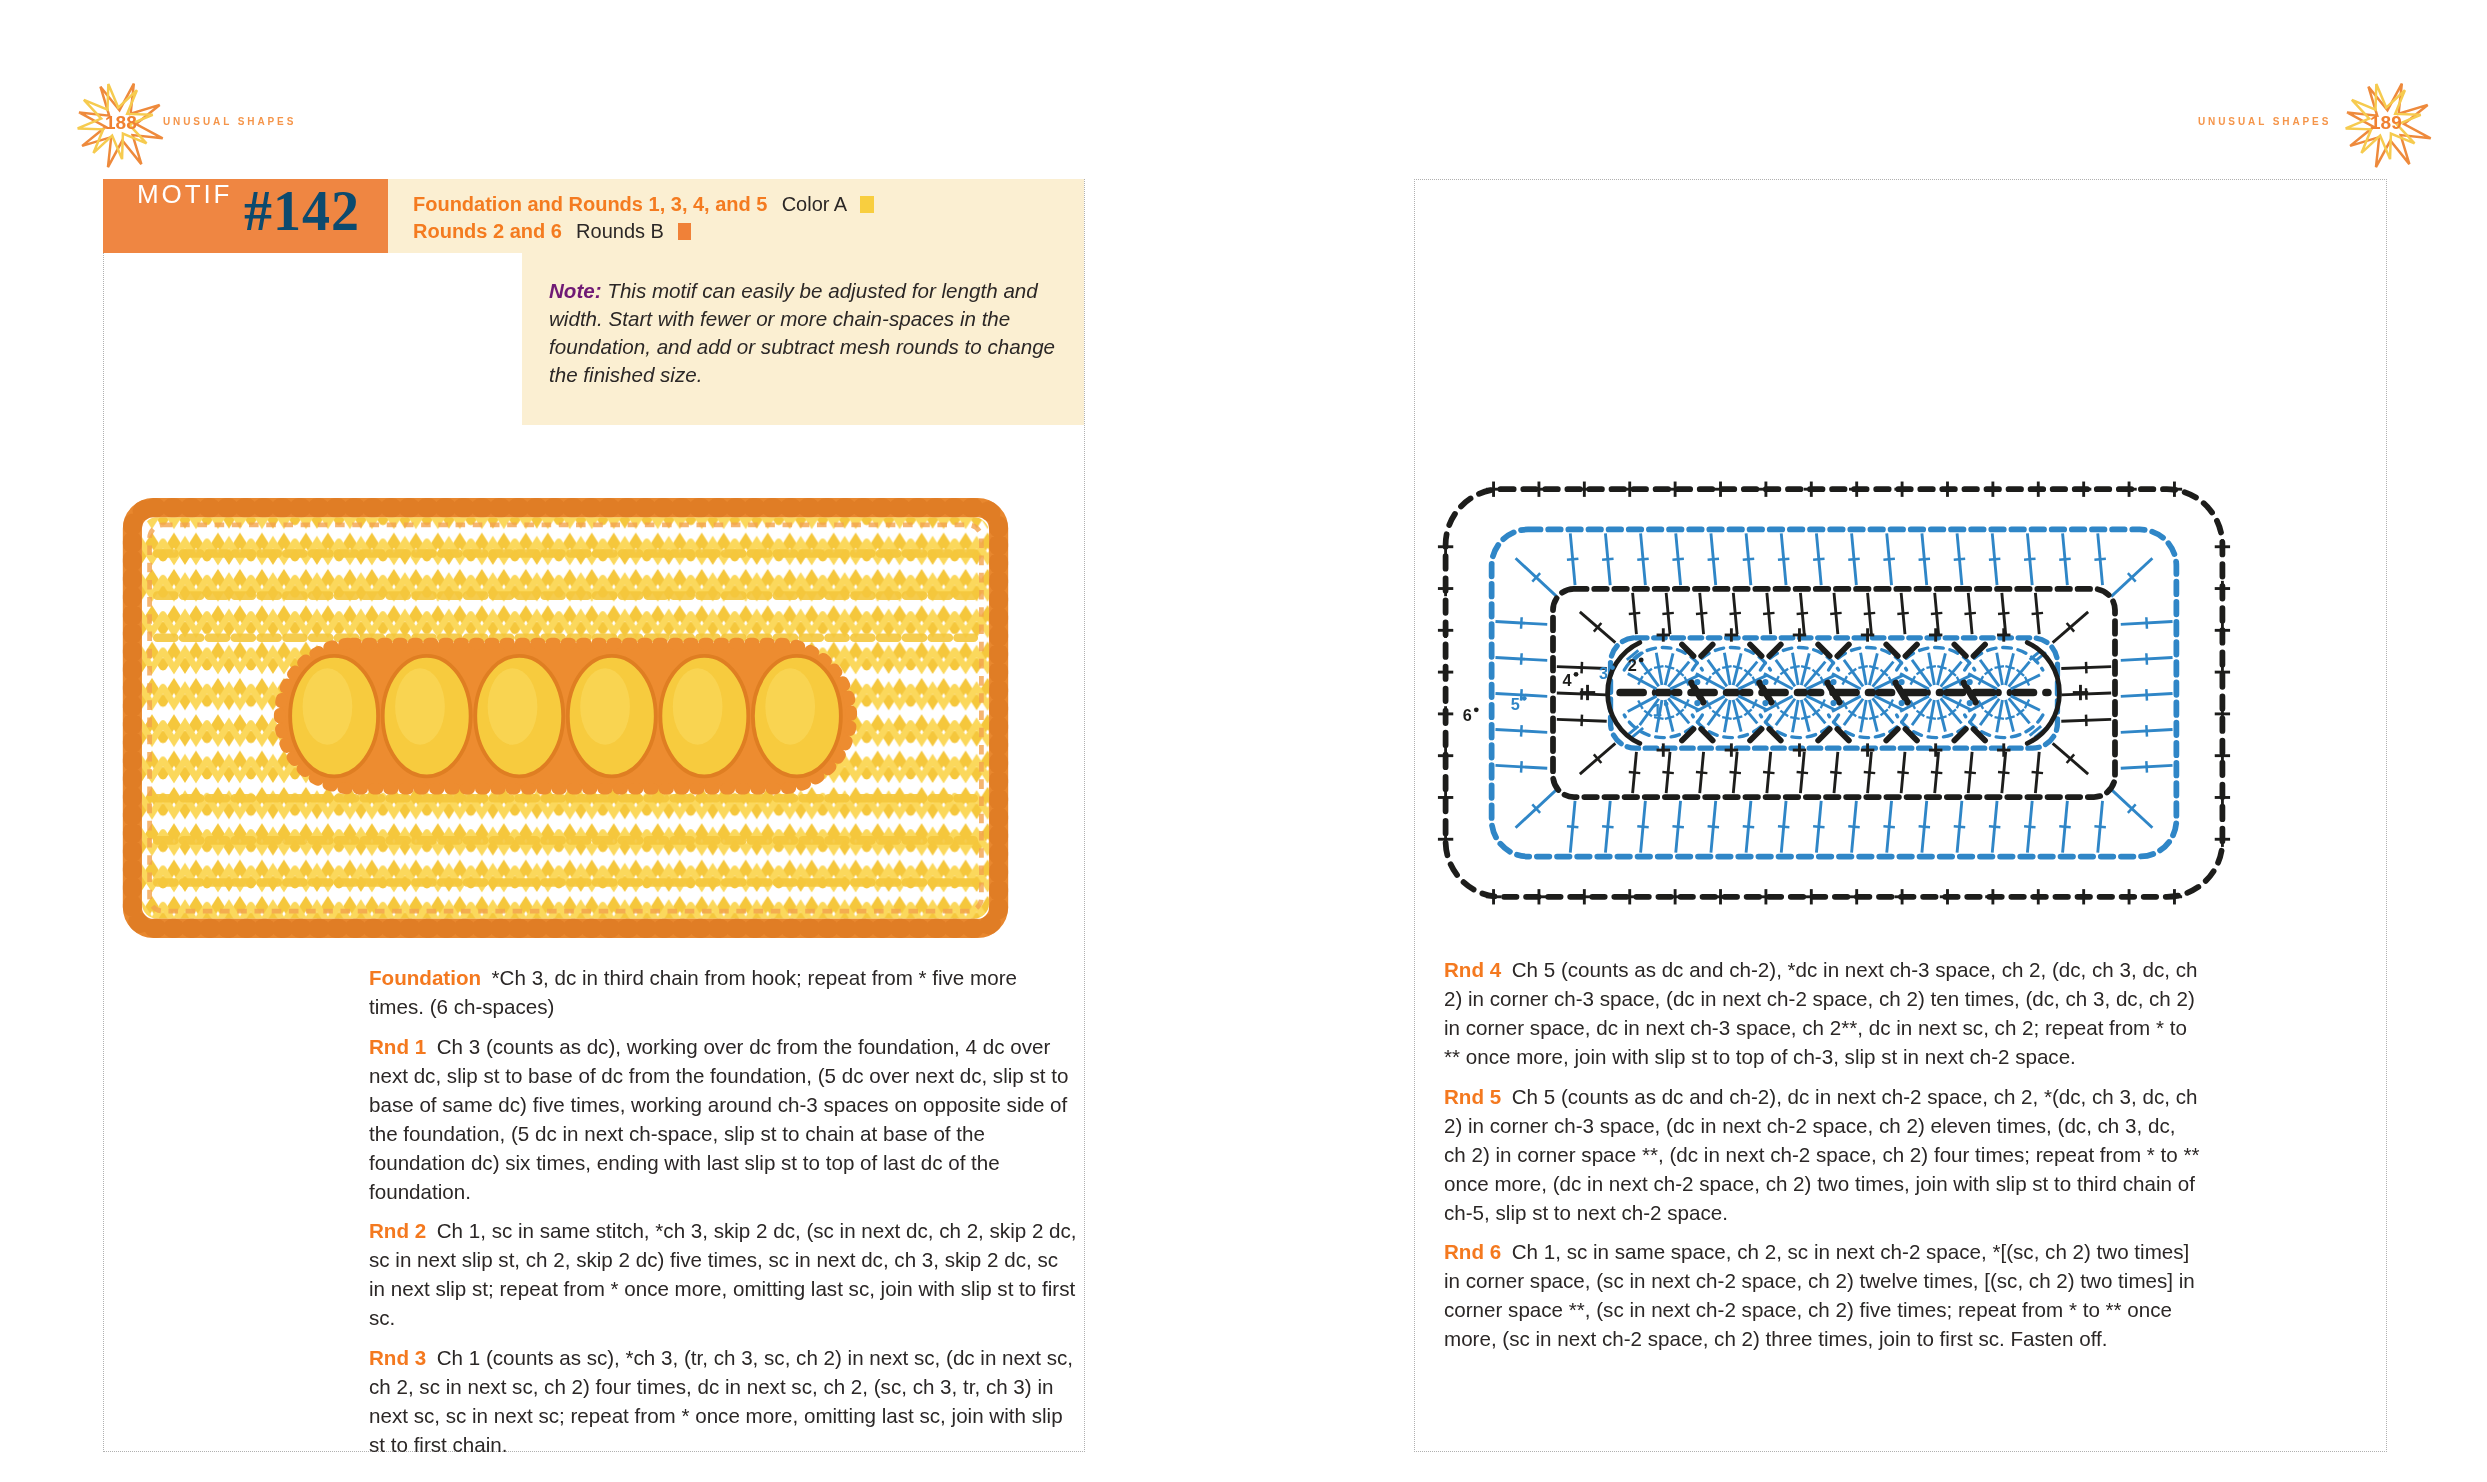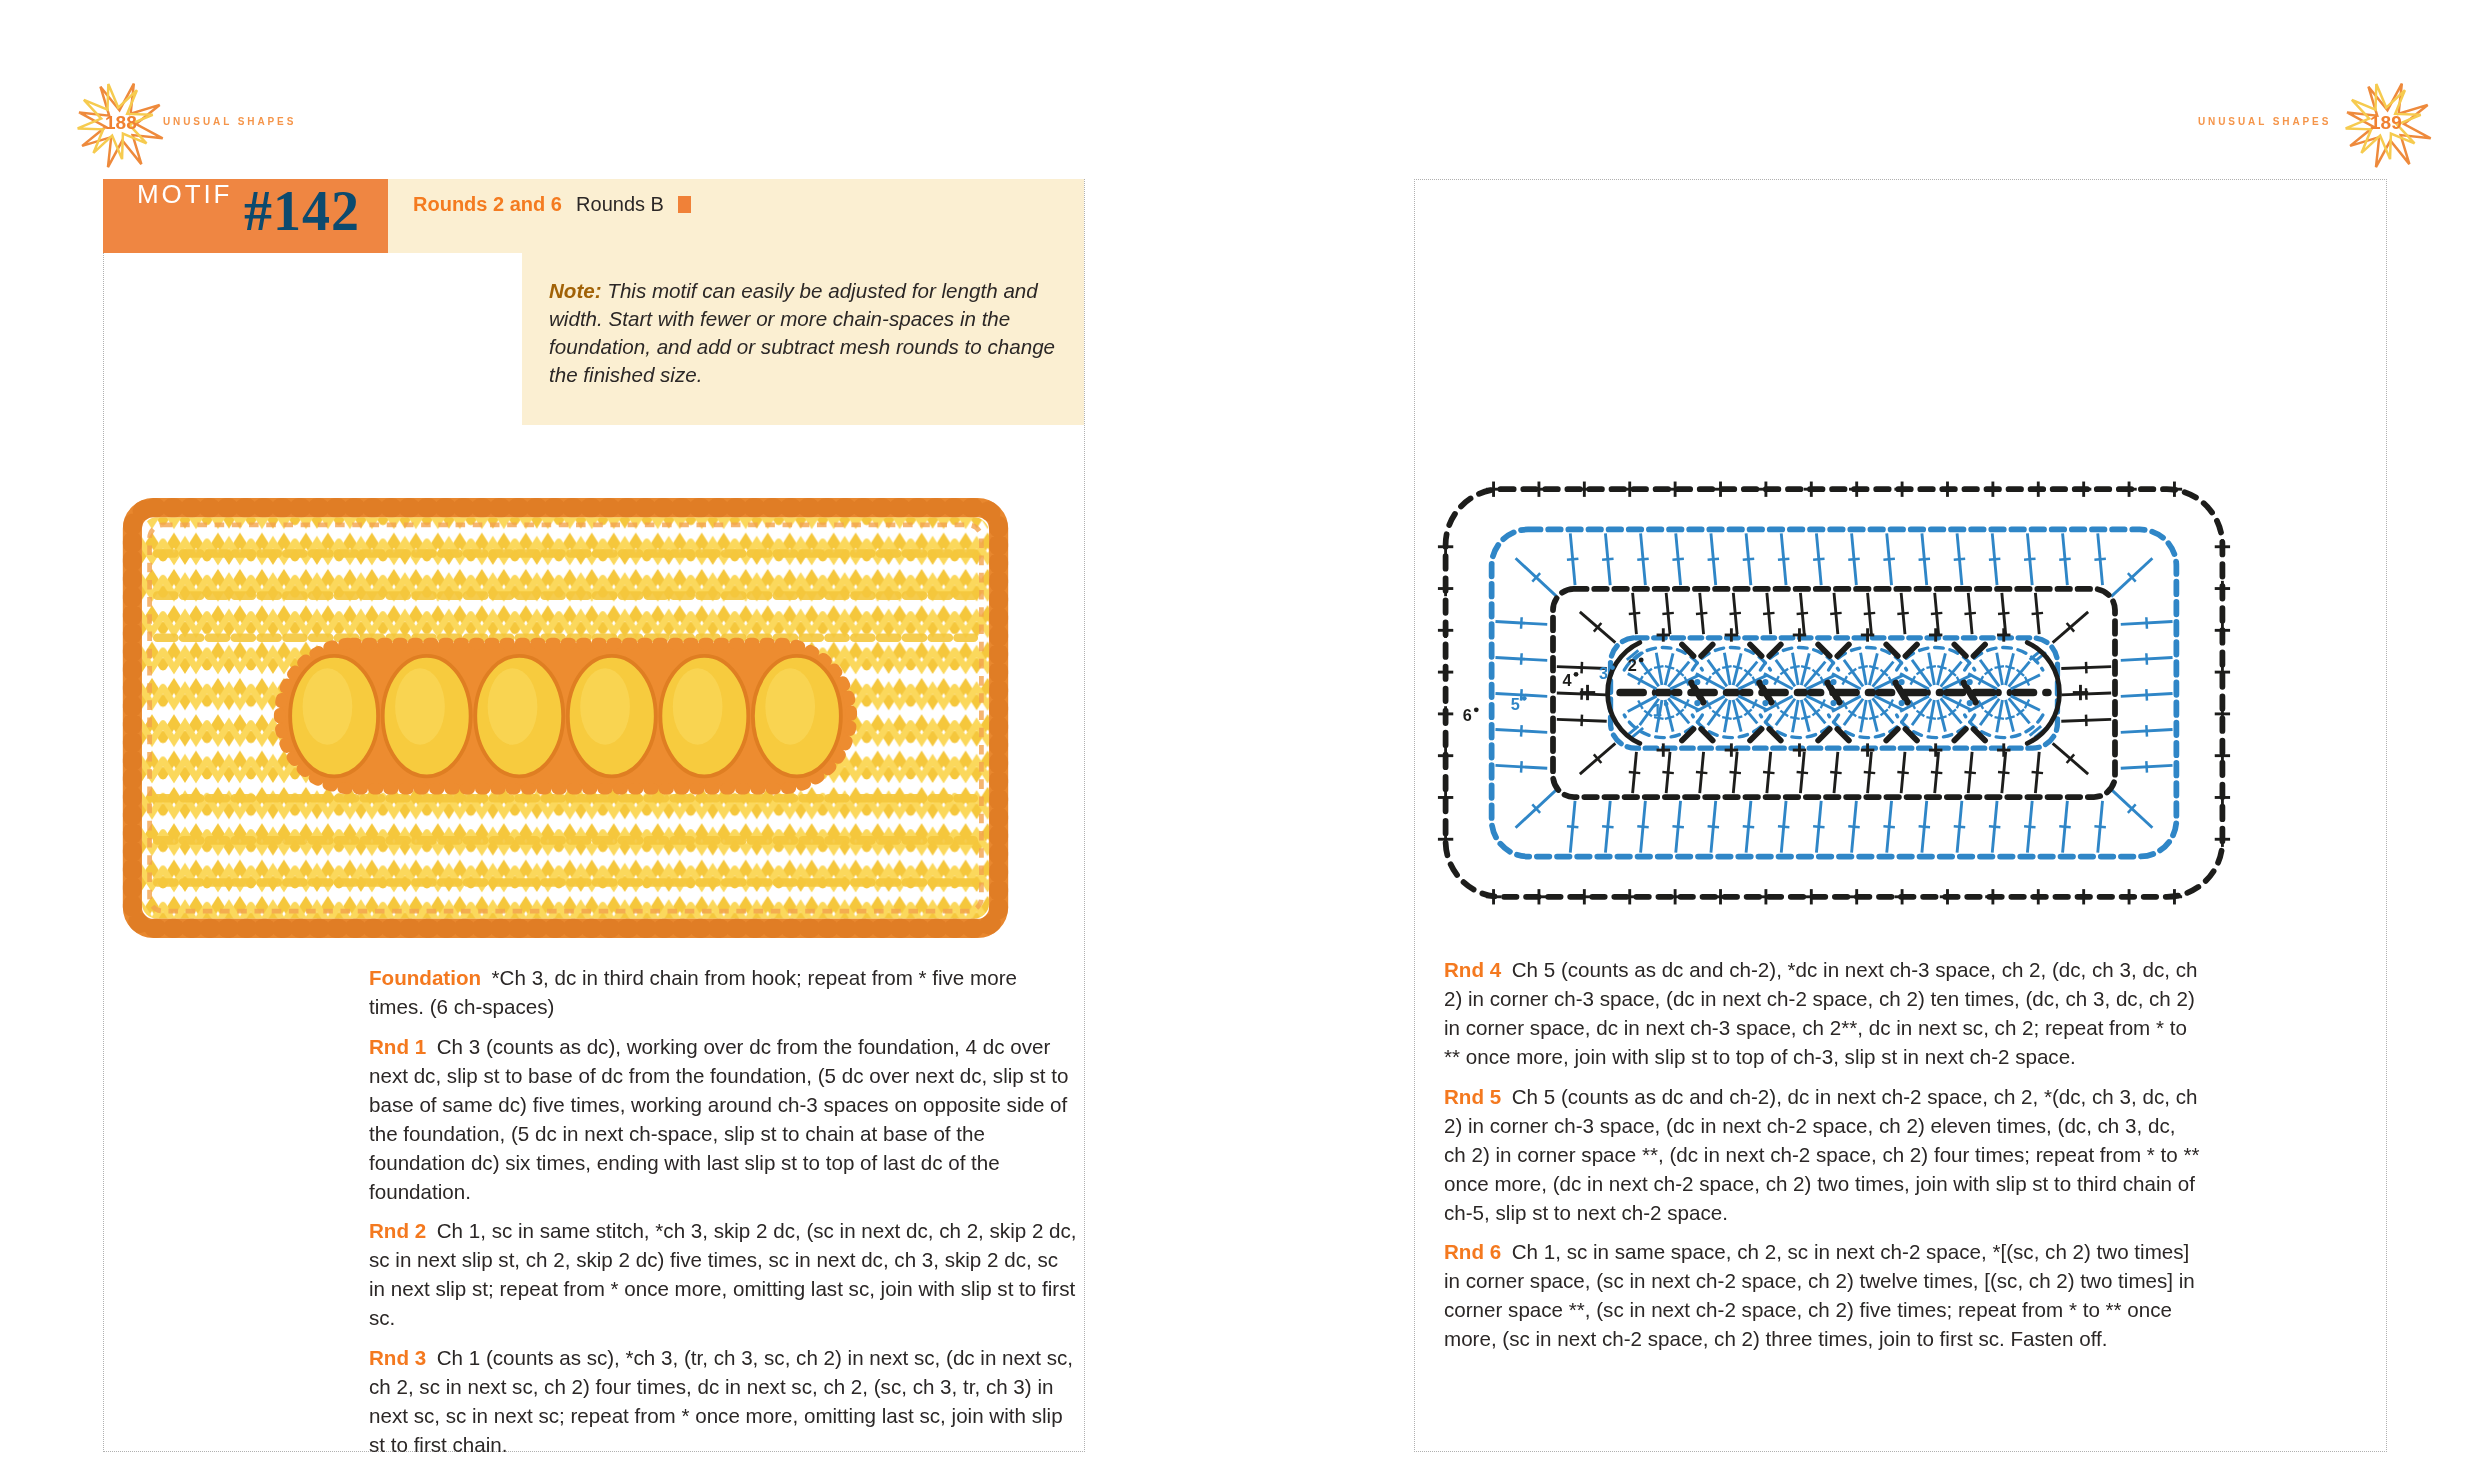--- a/index.html
+++ b/index.html
@@ -17,21 +17,21 @@
   .motif-num{color:#0c4a6e;font-size:56px;font-weight:bold;letter-spacing:1px;margin-left:11.5px;
              font-family:Liberation Serif, serif;}
   .legend-box{position:absolute;left:284px;top:-1px;width:696px;height:74px;background:#fbefd2;
               padding:11.5px 0 0 25px;box-sizing:border-box;}
   .legend-row{line-height:27px;font-size:20px;white-space:nowrap;}
   .legend-rounds{color:#f47b20;font-weight:bold;}
   .legend-color{color:#2b2726;margin-left:8.6px;}
   .swatch{display:inline-block;width:13.4px;height:17px;margin-left:8.6px;vertical-align:-2.9px;}
   .note-box{position:absolute;left:418px;top:73px;width:562px;height:172px;background:#fbefd2;
             padding:24px 27px;box-sizing:border-box;font-style:italic;font-size:20.6px;line-height:28px;}
-  .note-label{color:#a16207;font-weight:bold;margin-right:5.7px;}
+  .note-label{color:#701a75;font-weight:bold;margin-right:5.7px;}
   .photo{position:absolute;left:15.3px;top:314px;width:893px;height:448px;}
   .instr-col{position:absolute;font-size:20.6px;line-height:29px;}
   .instr-left{left:265px;top:783px;width:708px;}
   .instr-right{left:29px;top:775px;width:756px;}
   .instr{margin:0 0 10.5px 0;}
   .rlabel{color:#f4791f;font-weight:bold;margin-right:10.5px;}
   .diagram{position:absolute;left:21px;top:299px;width:796px;height:428px;}
   svg text{font-family:"Liberation Sans",sans-serif;}
 </style>
 </head>
@@ -58,20 +58,25 @@
   </div>
 
   <div class="page page-left">
 
     <div class="motif-block">
       <span class="motif-word">MOTIF</span>
       <span class="motif-num">#142</span>
     </div>
 
     <div class="legend-box">
+      <div class="legend-row">
+        <span class="legend-rounds">Foundation and Rounds 1, 3, 4, and 5</span>
+        <span class="legend-color">Color A</span>
+        <span class="swatch" style="background-color: rgb(248, 206, 63);"></span>
+      </div>
       <div class="legend-row">
         <span class="legend-rounds">Rounds 2 and 6</span>
         <span class="legend-color">Rounds B</span>
         <span class="swatch" style="background-color: rgb(240, 129, 56);"></span>
       </div>
     </div>
 
     <div class="note-box">
       <span class="note-label">Note:</span><span>This motif can easily be adjusted for length and width. Start with fewer or more chain-spaces in the foundation, and add or subtract mesh rounds to change the finished size.</span>
     </div>

